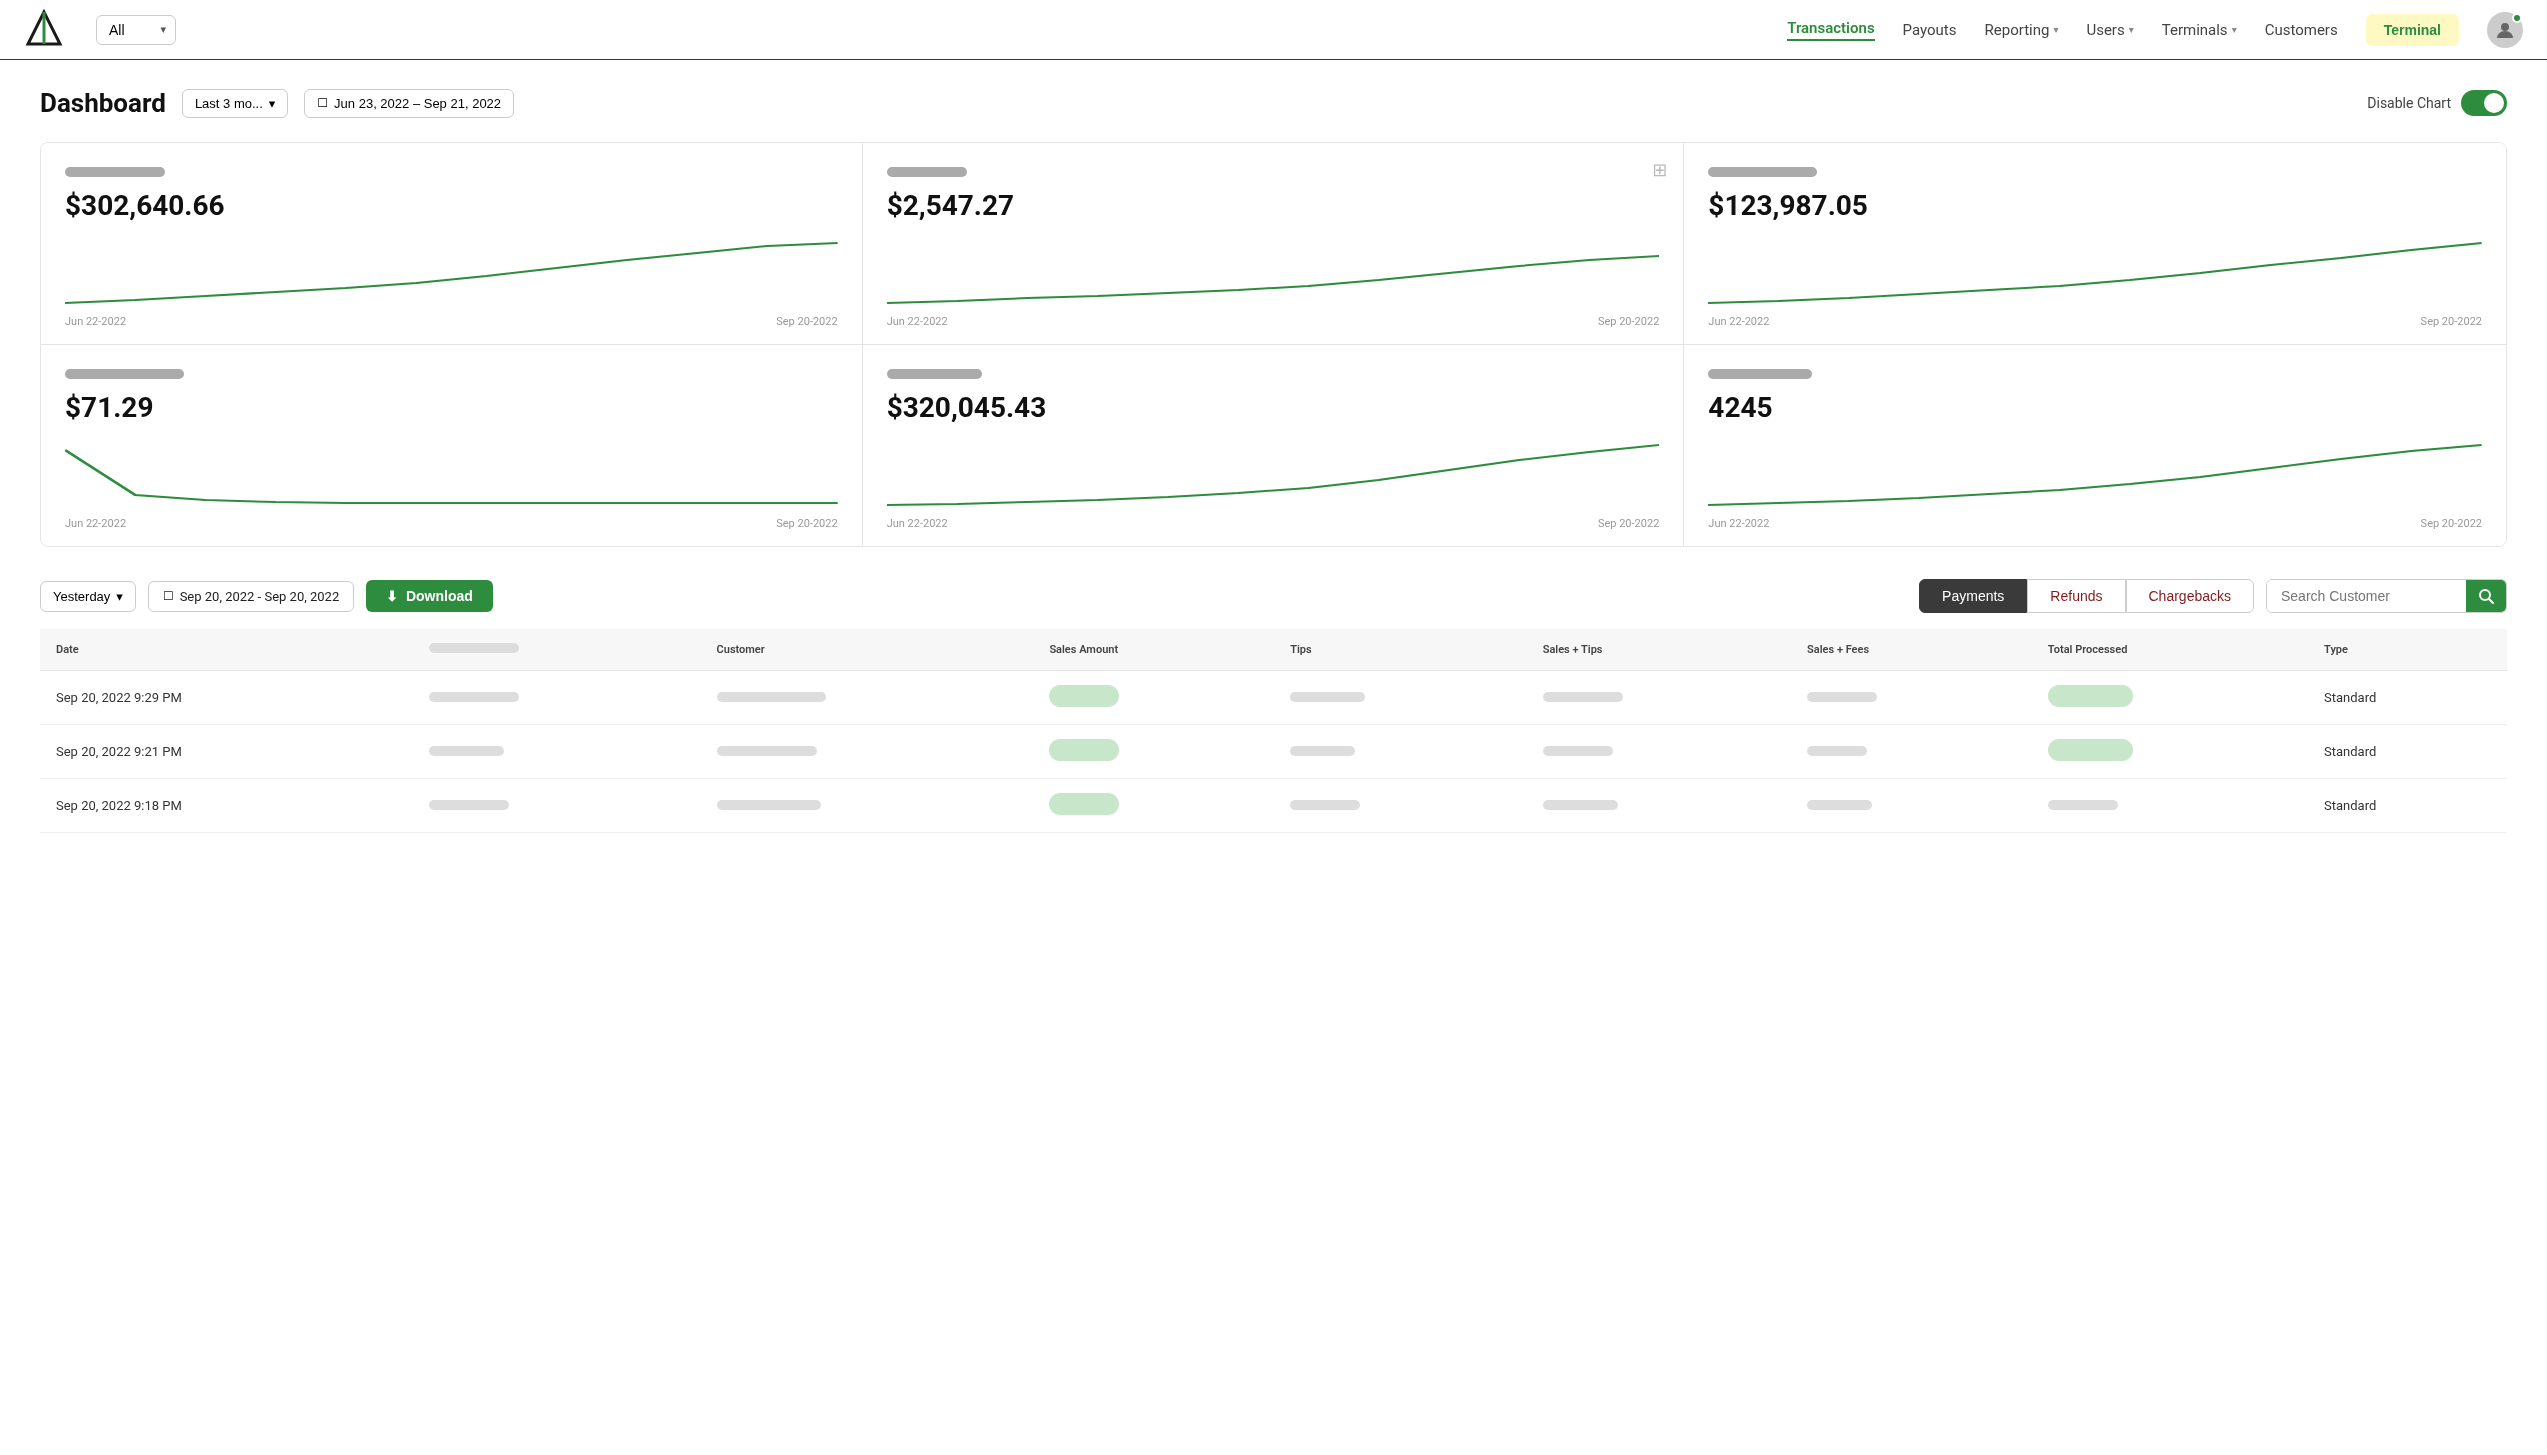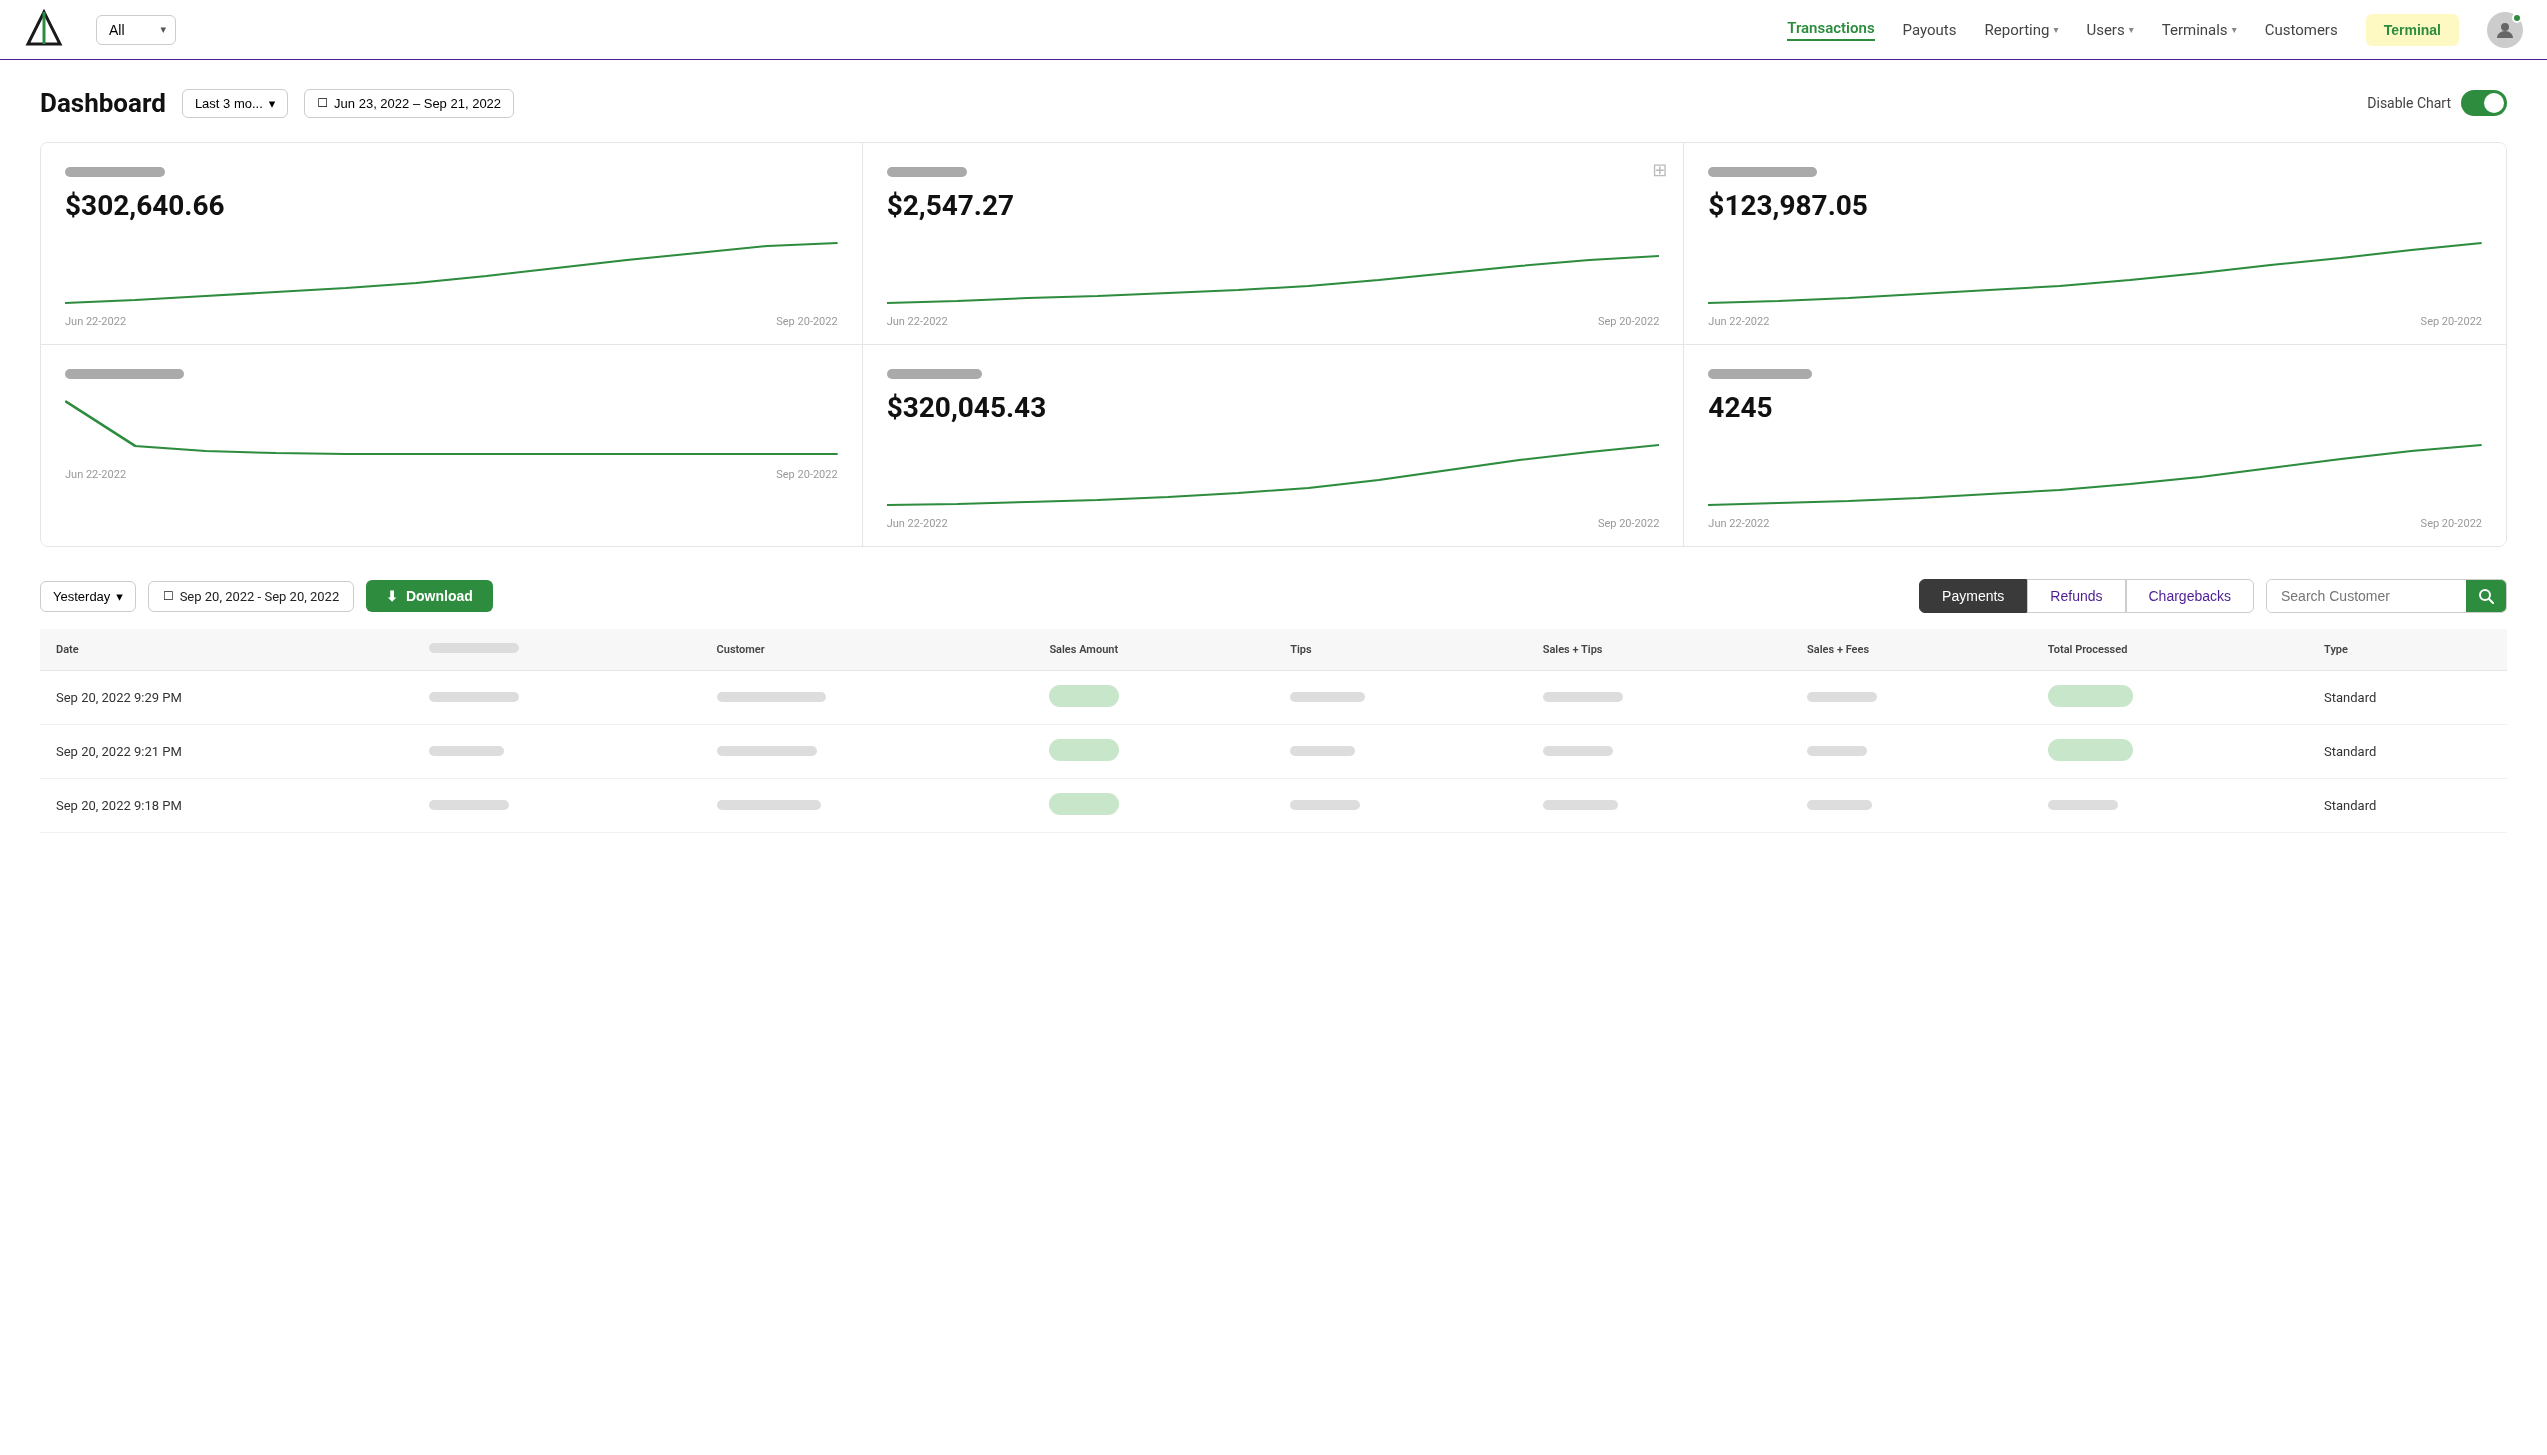--- a/index.html
+++ b/index.html
@@ -43,21 +43,21 @@
 
     
     svg.sparkline { width: 100%; height: 70px; }
 
     
     .table-controls { display: flex; align-items: center; gap: 12px; margin-bottom: 16px; }
     .table-period-btn { border: 1px solid #ccc; border-radius: 6px; padding: 7px 12px; font-size: 13px; background: #fff; cursor: pointer; display: flex; align-items: center; gap: 6px; }
     .table-date-range { border: 1px solid #ccc; border-radius: 6px; padding: 7px 14px; font-size: 13px; background: #fff; display: flex; align-items: center; gap: 6px; }
     .download-btn { background: #2d8c3e; color: #fff; border: none; border-radius: 6px; padding: 8px 20px; font-size: 14px; font-weight: 600; cursor: pointer; display: flex; align-items: center; gap: 8px; }
     .tab-group { display: flex; gap: 0; margin-left: auto; }
-    .tab-btn { padding: 8px 22px; font-size: 14px; border: 1px solid #ccc; background: #fff; cursor: pointer; color: #4c1d95; }
+    .tab-btn { padding: 8px 22px; font-size: 14px; border: 1px solid #ccc; background: #fff; cursor: pointer; color: #7f1d1d; }
     .tab-btn:first-child { border-radius: 6px 0 0 6px; }
     .tab-btn:last-child { border-radius: 0 6px 6px 0; }
     .tab-btn.active { background: #3a3a3a; color: #fff; border-color: #3a3a3a; }
     .search-wrap { display: flex; align-items: center; border: 1px solid #ccc; border-radius: 6px; overflow: hidden; }
     .search-input { border: none; padding: 8px 14px; font-size: 14px; outline: none; width: 199px; }
     .search-btn { background: #2d8c3e; border: none; padding: 8px 12px; cursor: pointer; display: flex; align-items: center; }
 
     
     .data-table { width: 100%; border-collapse: collapse; }
     .data-table th { padding: 14px 16px; text-align: left; font-size: 11px; font-weight: 600; color: #444; background: #f7f7f7; border-bottom: 1px solid #e5e5e5; }
@@ -169,20 +169,21 @@
       <polyline points="0,65 40,63 80,60 120,56 160,52 200,48 240,42 280,35 320,27 360,20 400,12 440,5" fill="none" stroke="#2d8c3e" stroke-width="2"></polyline>
     </svg>
     <div class="metric-dates">
       <span>Jun 22-2022</span>
       <span>Sep 20-2022</span>
     </div>
   </div>
       <div class="metric-card">
     
     <div class="metric-label-bar" style="width:119px;"></div>
+    <div class="metric-value">$71.29</div>
     <svg class="sparkline" viewBox="0 0 440 70" preserveAspectRatio="none">
       <polyline points="0,10 40,55 80,60 120,62 160,63 200,63 240,63 280,63 320,63 360,63 400,63 440,63" fill="none" stroke="#2d8c3e" stroke-width="2"></polyline>
     </svg>
     <div class="metric-dates">
       <span>Jun 22-2022</span>
       <span>Sep 20-2022</span>
     </div>
   </div>
       <div class="metric-card">
     

